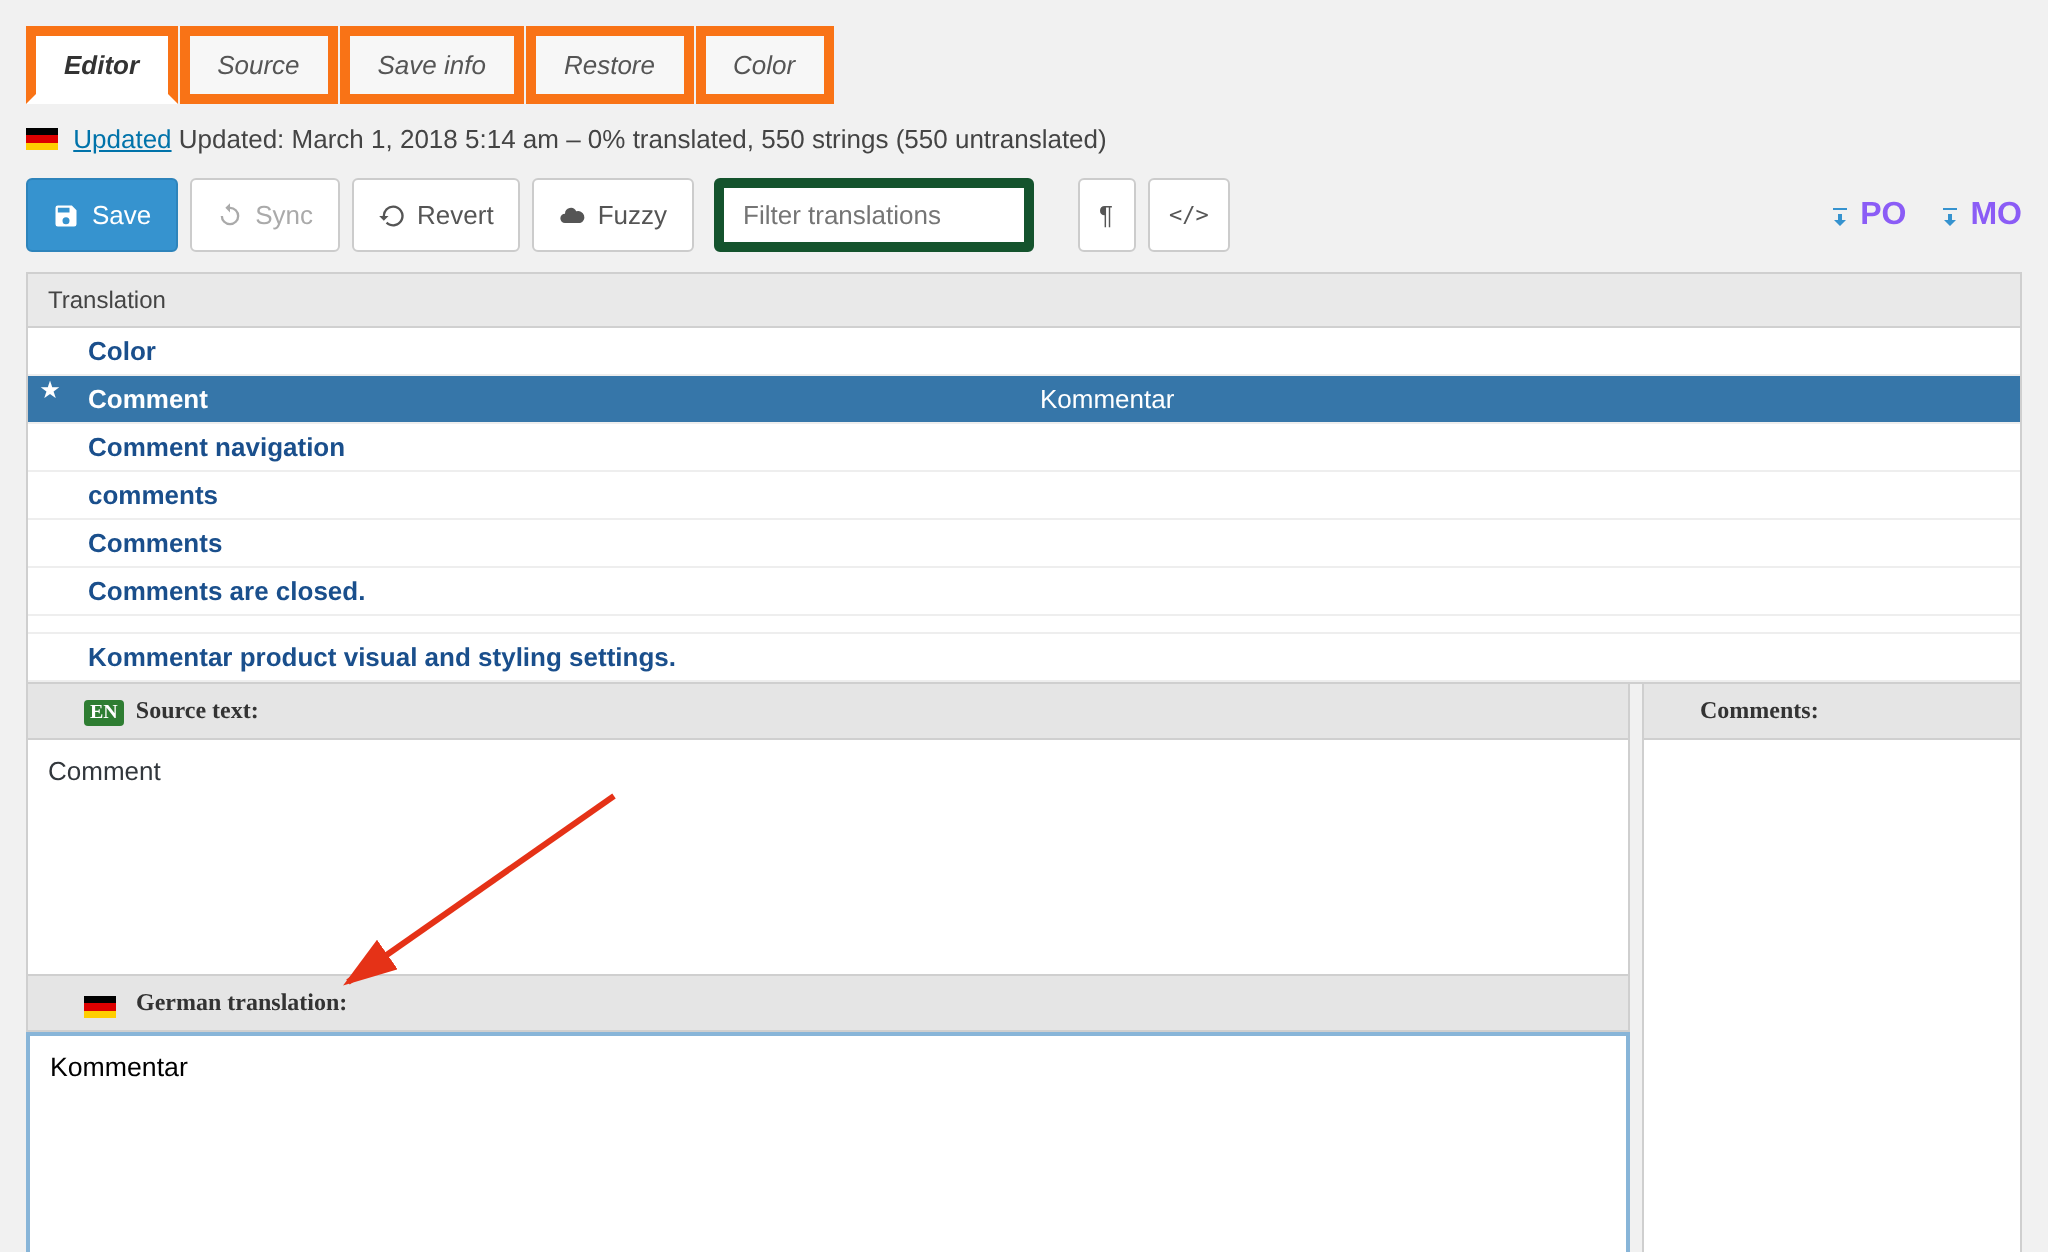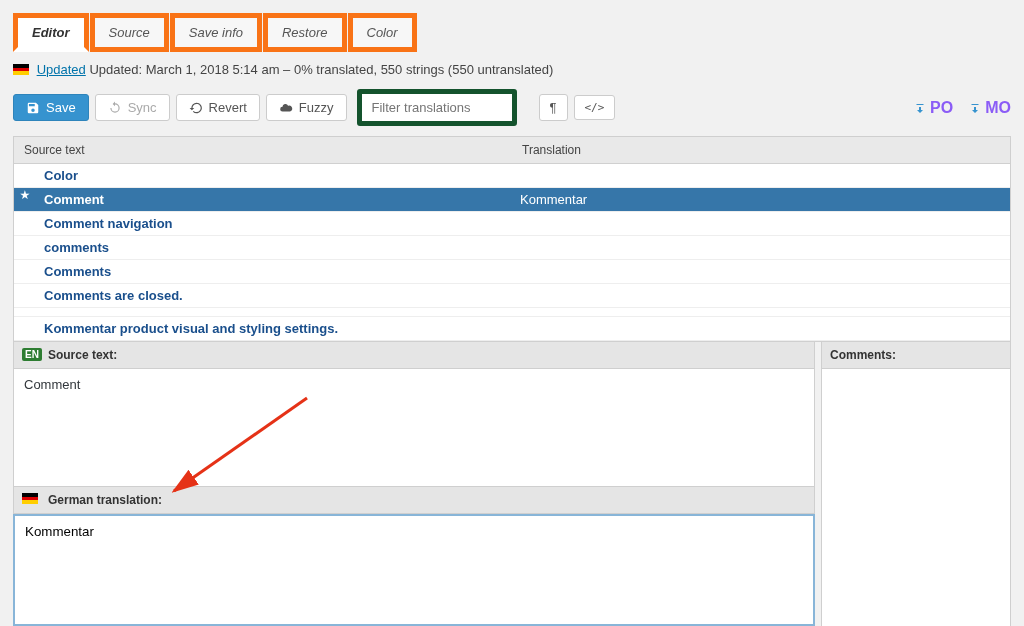--- a/index.html
+++ b/index.html
@@ -6,21 +6,21 @@
 body { font-family: -apple-system, BlinkMacSystemFont, "Segoe UI", Helvetica, Arial, sans-serif; font-size: 13px; background: #f1f1f1; color: #32373c; width: 1024px; height: 626px; overflow: hidden; position: relative; }
 
 .tabs { display: flex; gap: 0; padding: 13px 13px 0 13px; }
 .tab { border: 5px solid #f97316; background: #f7f7f7; padding: 7px 14px; font-size: 13px; color: #555; cursor: pointer; border-radius: 0; margin-right: 1px; font-style: italic; }
 .tab.active { background: #fff; border-bottom-color: #fff; font-weight: 600; color: #333; }
 
 .info-line { padding: 10px 13px 8px 13px; font-size: 13px; color: #444; }
 .info-line a { color: #0073aa; text-decoration: underline; }
 .flag-de { display: inline-block; width: 16px; height: 11px; background: linear-gradient(to bottom, #000 0 33%, #D00 33% 66%, #FFCE00 66% 100%); margin-right: 4px; vertical-align: -1px; }
 
-.toolbar { padding: 4px 13px 10px 13px; display: flex; align-items: center; gap: 6px; }
+.toolbar { padding: 4px 13px 10px 13px; display: flex; gap: 6px; }
 .btn { border: 1px solid #ccc; background: #fff; color: #555; padding: 5px 12px; font-size: 13px; border-radius: 3px; cursor: pointer; display: inline-flex; align-items: center; gap: 6px; }
 .btn.primary { background: #3693cf; border-color: #2e84bb; color: #fff; }
 .btn.disabled { color: #aaa; cursor: default; }
 .btn .icon { width: 14px; height: 14px; display: inline-flex; align-items: center; justify-content: center; }
 .filter-input { border: 5px solid #14532d; border-radius: 3px; padding: 6px 10px; width: 160px; font-size: 13px; margin-left: 4px; }
 .link-btn { color: #8b5cf6; font-size: 16px; display: inline-flex; align-items: center; gap: 4px; text-decoration: none; cursor: pointer; font-weight: bold; }
 
 .table-wrap { margin: 0 13px; border: 1px solid #cfcfcf; background: #fff; }
 .thead { display: flex; background: #e9e9e9; border-bottom: 1px solid #d0d0d0; }
 .thead .th { padding: 6px 10px; font-size: 12px; color: #444; }
@@ -33,21 +33,21 @@
 .row .src { flex: 0 0 calc(50% - 22px); padding: 4px 8px; color: #1a4f8c; font-weight: 600; }
 .row .trn { flex: 1; padding: 4px 8px; }
 .row.selected { background: #3676a9; color: #fff; }
 .row.selected .src { color: #fff; }
 .row.selected .star { color: #fff; }
 
 .editor-area { margin: 0 13px; display: flex; gap: 6px; }
 .left-col { flex: 1; display: flex; flex-direction: column; }
 .right-col { width: 190px; }
 
-.panel-head { background: #e5e5e5; border: 1px solid #cfcfcf; border-top: none; padding: 6px 8px; font-size: 12px; font-weight: 600; color: #333; display: flex; align-items: flex-start; gap: 6px; }
+.panel-head { background: #e5e5e5; border: 1px solid #cfcfcf; border-top: none; padding: 6px 28px; font-size: 12px; font-weight: 600; color: #333; display: flex; align-items: flex-end; gap: 6px; font-family: Liberation Serif, serif; }
 .panel-body { background: #fff; border: 1px solid #cfcfcf; border-top: none; padding: 8px 10px; font-size: 13px; }
 .src-body { height: 118px; }
 .trans-body { height: 112px; border: 2px solid #88b5d8; outline: none; resize: none; font-family: inherit; width: 100%; padding: 8px 10px; }
 .trans-wrap { background: #fff; border-top: none; }
 .comments-body { height: 290px; }
 
 .badge-en { background: #2e7d32; color: #fff; font-size: 10px; padding: 1px 3px; border-radius: 2px; font-weight: 700; }
 
 .arrow { position: absolute; left: 162px; top: 393px; pointer-events: none; }
 
@@ -125,21 +125,20 @@
         <svg width="12" height="12" viewBox="0 0 24 24">
           <path fill="#3693cf" d="M5 20h14v-2H5v2zM12 2L6 8h4v6h4V8h4l-6-6z" transform="rotate(180 12 12)"></path>
         </svg>
       </span>
     <span>MO</span>
   </a>
 </div>
 
 <div class="table-wrap">
   <div class="thead">
-    <div class="th source">Source text</div>
     <div class="th trans">Translation</div>
   </div>
   <div class="rows" id="rows">
       <div class="row">
         <div class="star"></div>
         <div class="src">Color</div>
         <div class="trn"></div>
       </div>
       <div class="row selected">
         <div class="star">★</div>

